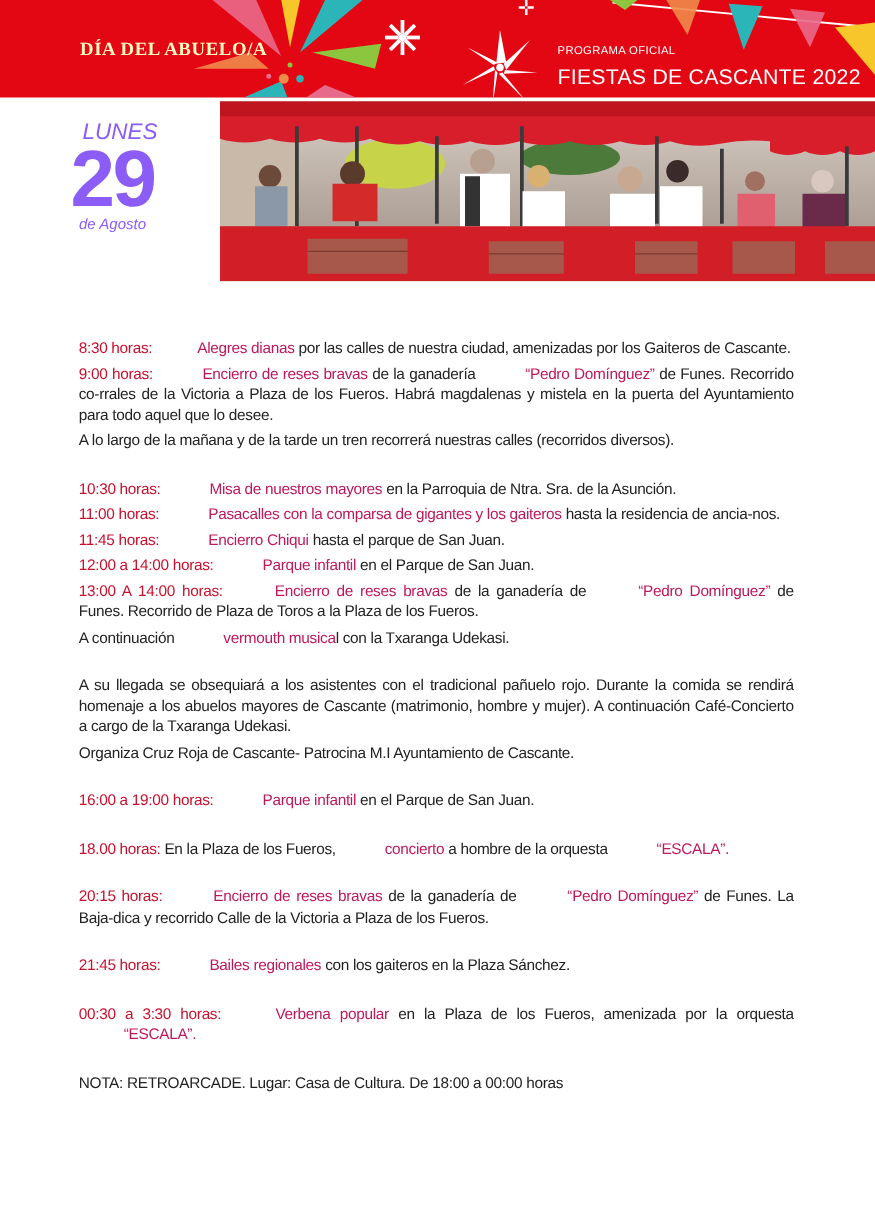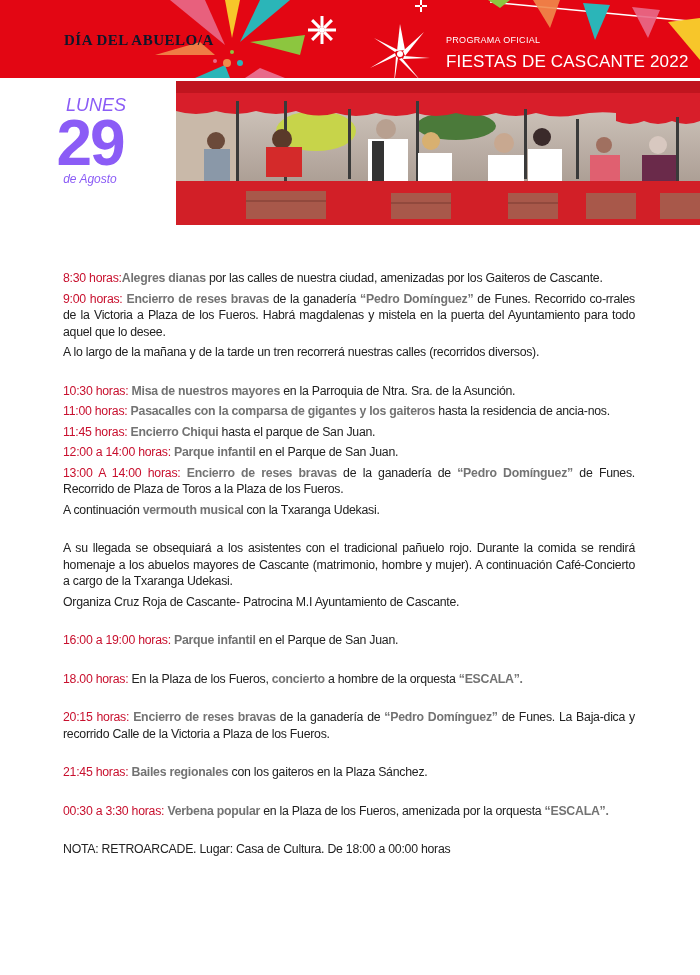--- a/index.html
+++ b/index.html
@@ -6,21 +6,21 @@
     html, body { width: 700px; height: 975px; background: #ffffff; overflow: hidden; }
     body { font-family: "Liberation Sans", sans-serif; color: #1a1a1a; position: relative; }
 
     .header {
       position: absolute; left: 0; top: 0; width: 700px; height: 78px;
       background: #e30613; overflow: hidden;
     }
     .header .title-left {
       position: absolute; left: 64px; top: 32px;
       font-family: "Liberation Serif", serif; font-weight: bold; font-size: 15px;
-      color: #0f172a; letter-spacing: 0.5px;
+      color: #fef9c3; letter-spacing: 0.5px;
     }
     .header .prog-small {
       position: absolute; left: 446px; top: 35px;
       font-size: 9px; color: #ffffff; letter-spacing: 0.3px;
     }
     .header .prog-big {
       position: absolute; left: 446px; top: 52px;
       font-size: 17px; font-weight: normal; color: #ffffff; letter-spacing: 0.2px;
     }
     .flag { position: absolute; }
@@ -40,21 +40,21 @@
 
     .content {
       position: absolute; left: 63px; top: 270px; width: 572px;
       font-family: "Liberation Sans", sans-serif; font-size: 12.3px; line-height: 16.5px;
       color: #222;
       letter-spacing: -0.25px;
     }
     .content p { margin-bottom: 4px; text-align: justify; }
     .content .gap { height: 18px; }
     .t { color: #c8102e; font-weight: normal; }
-    .b { font-weight: bold; color: #737373; }
+    .b { font-weight: normal; color: #be185d; margin-left: 36px; }
   </style>
 </head>
 <body>
 
 <div class="header">
 
   <svg class="flag" width="700" height="78" style="left:0;top:0;">
     <polygon points="170,0 205,0 225,45" fill="#e86a8a" opacity="0.9"></polygon>
     <polygon points="225,0 240,0 232,38" fill="#f7c62a"></polygon>
     <polygon points="260,0 290,0 240,42" fill="#2bb5b8"></polygon>

